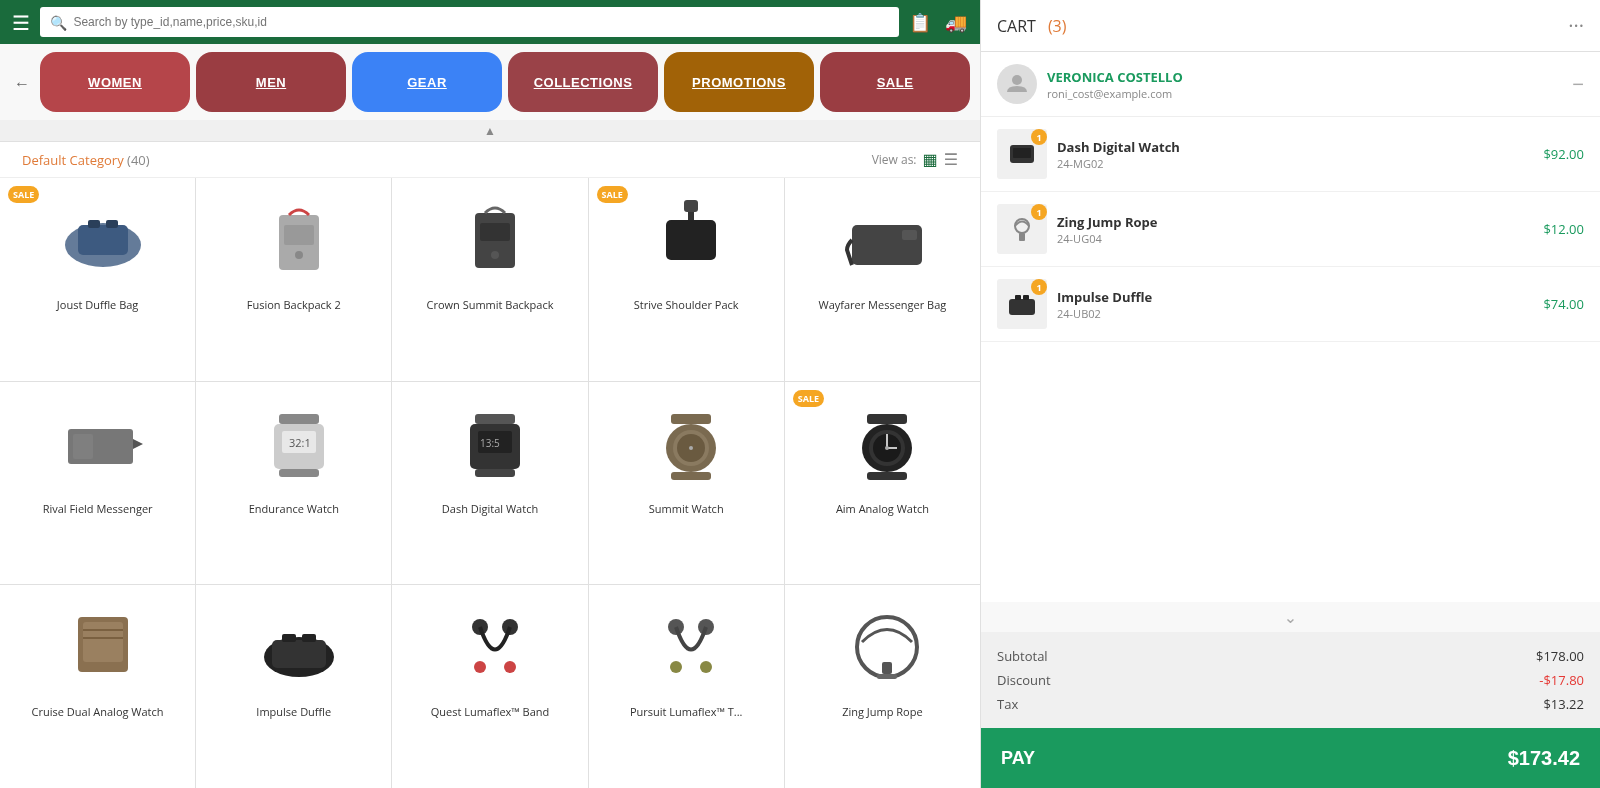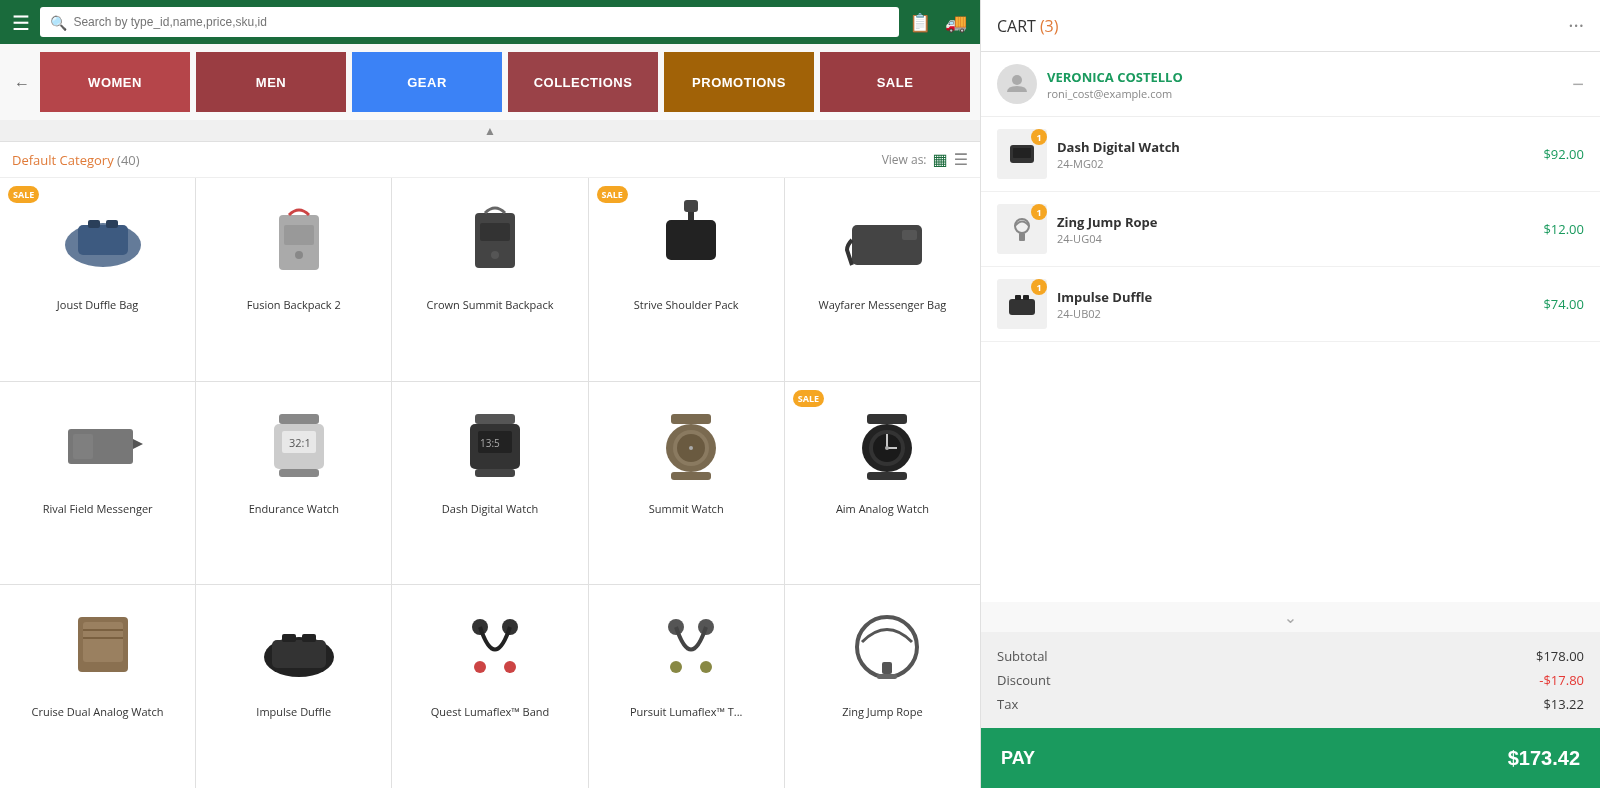--- a/index.html
+++ b/index.html
@@ -70,29 +70,30 @@
       border: none;
       cursor: pointer;
       color: #666;
       font-size: 16px;
       padding: 4px;
     }
     .nav-cat-btn {
       flex: 1;
       height: 60px;
       border: none;
-      border-radius: 0;
+      border-radius: 16px;
       cursor: pointer;
       font-size: 13px;
       font-weight: bold;
       color: white;
       text-transform: uppercase;
       letter-spacing: 0.5px;
       overflow: hidden;
       position: relative;
+      text-decoration: underline;
     }
     .nav-cat-btn.women { background: #b5454a; }
     .nav-cat-btn.men { background: #9a3d42; }
     .nav-cat-btn.gear { background: #3b82f6; }
     .nav-cat-btn.collections { background: #c0525a; background-image: linear-gradient(rgba(0,0,0,0.2), rgba(0,0,0,0.2)); }
     .nav-cat-btn.promotions { background: #a16207; }
     .nav-cat-btn.sale { background: #9a3d42; }
 
     
     .collapse-bar {
@@ -103,21 +104,21 @@
       background: #f0f0f0;
       cursor: pointer;
       border-bottom: 1px solid #e0e0e0;
     }
 
     
     .category-header {
       display: flex;
       justify-content: space-between;
       align-items: center;
-      padding: 8px 12px;
+      padding: 8px 22px;
       border-bottom: 1px solid #eee;
     }
     .category-title {
       font-size: 13px;
       color: #e07b39;
     }
     .view-as {
       display: flex;
       gap: 6px;
       align-items: center;
@@ -591,21 +592,21 @@
       </div>
       <span class="product-name">Zing Jump Rope</span>
     </div>
 
   </div>
 </div>
 
 <div class="right-panel">
 
   <div class="cart-header">
-    <div style="display:flex;align-items:center;gap:4px;">
+    <div style="display:flex;align-items:center;gap:12px;">
       <span class="cart-title">CART</span>
       <span class="cart-count">(3)</span>
     </div>
     <span class="cart-dots">···</span>
   </div>
 
   <div class="customer-section">
     <div class="avatar">
       <svg width="24" height="24" viewBox="0 0 24 24">
           <circle cx="12" cy="8" r="5" fill="#aaa"></circle>

